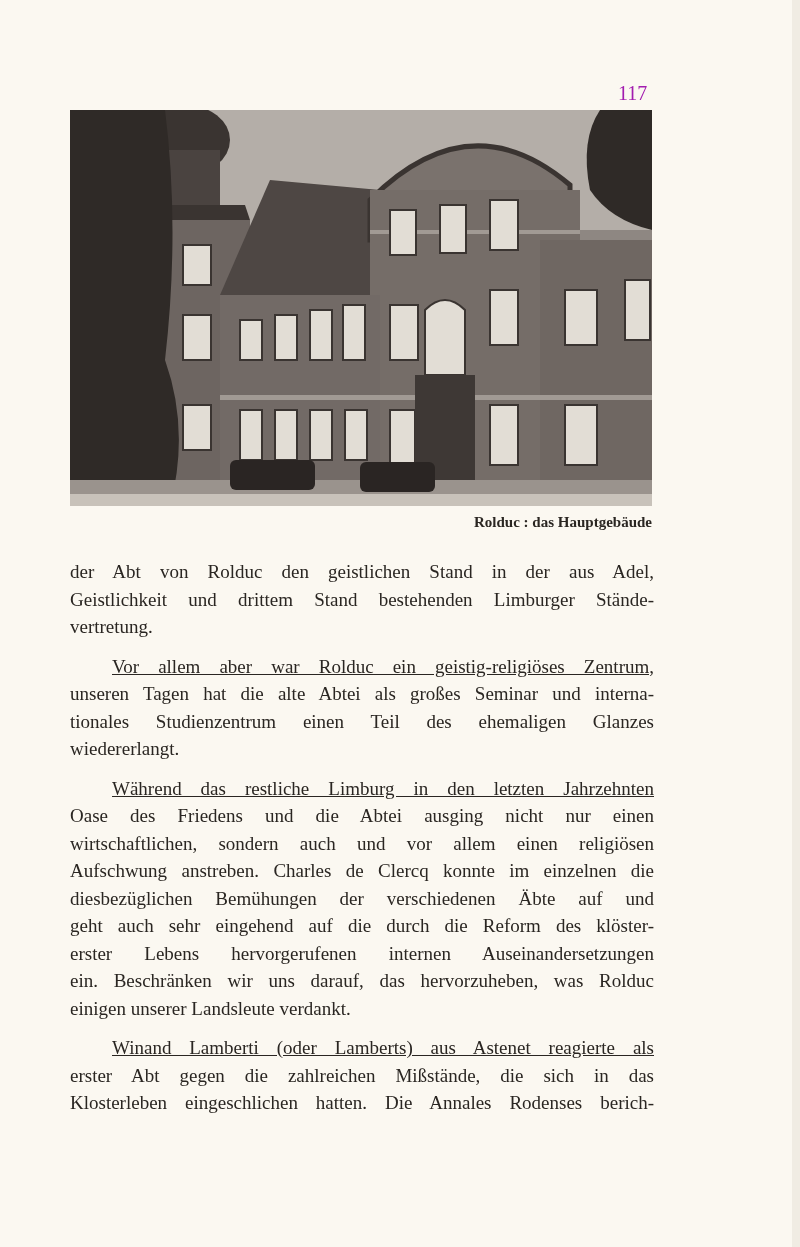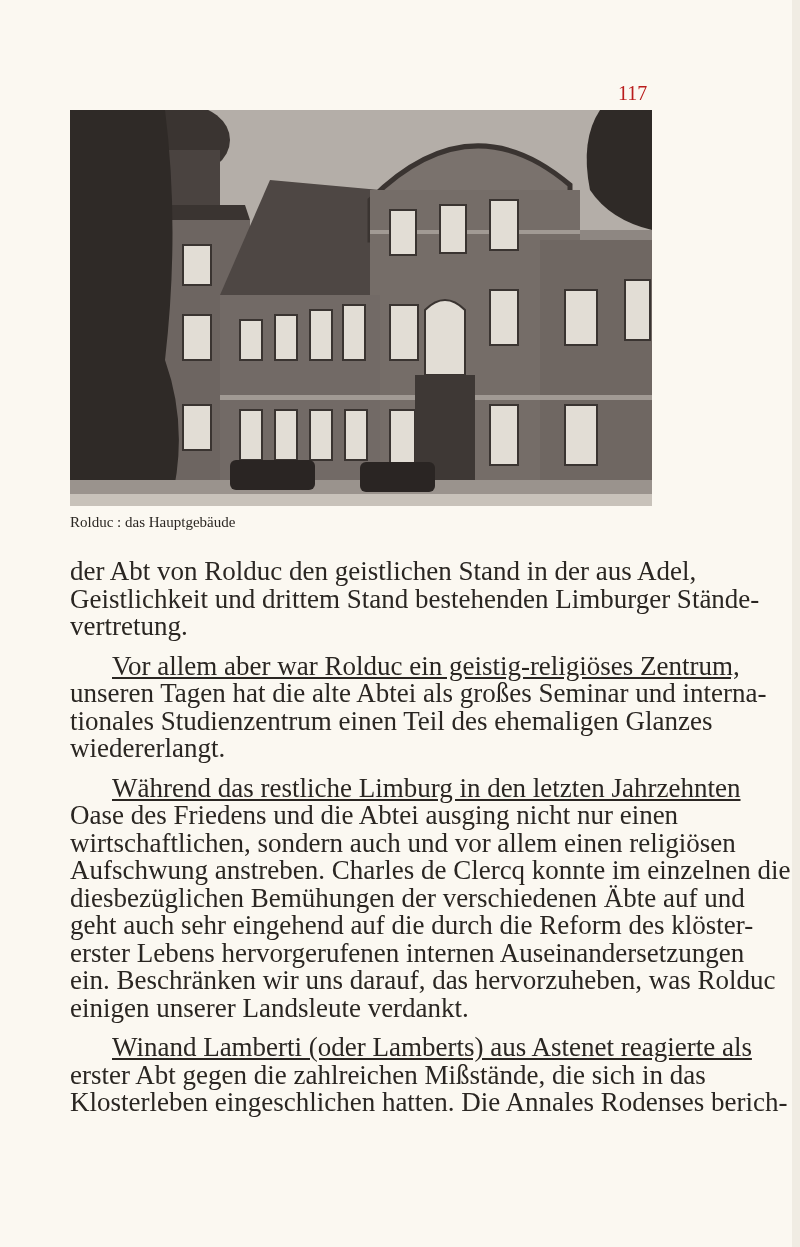--- a/index.html
+++ b/index.html
@@ -5,34 +5,34 @@
   html, body { margin: 0; padding: 0; }
   body {
     width: 800px; height: 1247px; overflow: hidden;
     background: #fbf8f1;
     font-family: "Liberation Serif", "DejaVu Serif", serif;
     color: #2a2622;
     position: relative;
   }
   .page-number {
     position: absolute; top: 82px; left: 618px;
-    font-size: 20px; color: #b91c1c;
+    font-size: 20px; color: #a21caf;
   }
   .photo {
     position: absolute; left: 70px; top: 110px; width: 582px; height: 396px;
     background: #6a625d; overflow: hidden;
   }
   .photo svg { display: block; }
   .caption {
     position: absolute; top: 514px; left: 70px; width: 582px;
-    text-align: left; font-weight: normal; font-size: 15px;
+    text-align: right; font-weight: bold; font-size: 15px;
   }
   .body-text {
     position: absolute; left: 70px; top: 558px; width: 584px;
-    font-size: 27px; line-height: 27.5px;
+    font-size: 19px; line-height: 27.5px;
   }
   .para { margin: 0 0 12px 0; text-align: justify; }
   .line { display: block; white-space: nowrap; text-align-last: justify; }
   .line.last { text-align-last: left; }
   .line.first-indent { padding-left: 42px; text-decoration: underline; }
   .right-edge { position: absolute; right: 0; top: 0; width: 8px; height: 1247px; background: #f0ece3; }
 </style>
 </head>
 <body>
 

